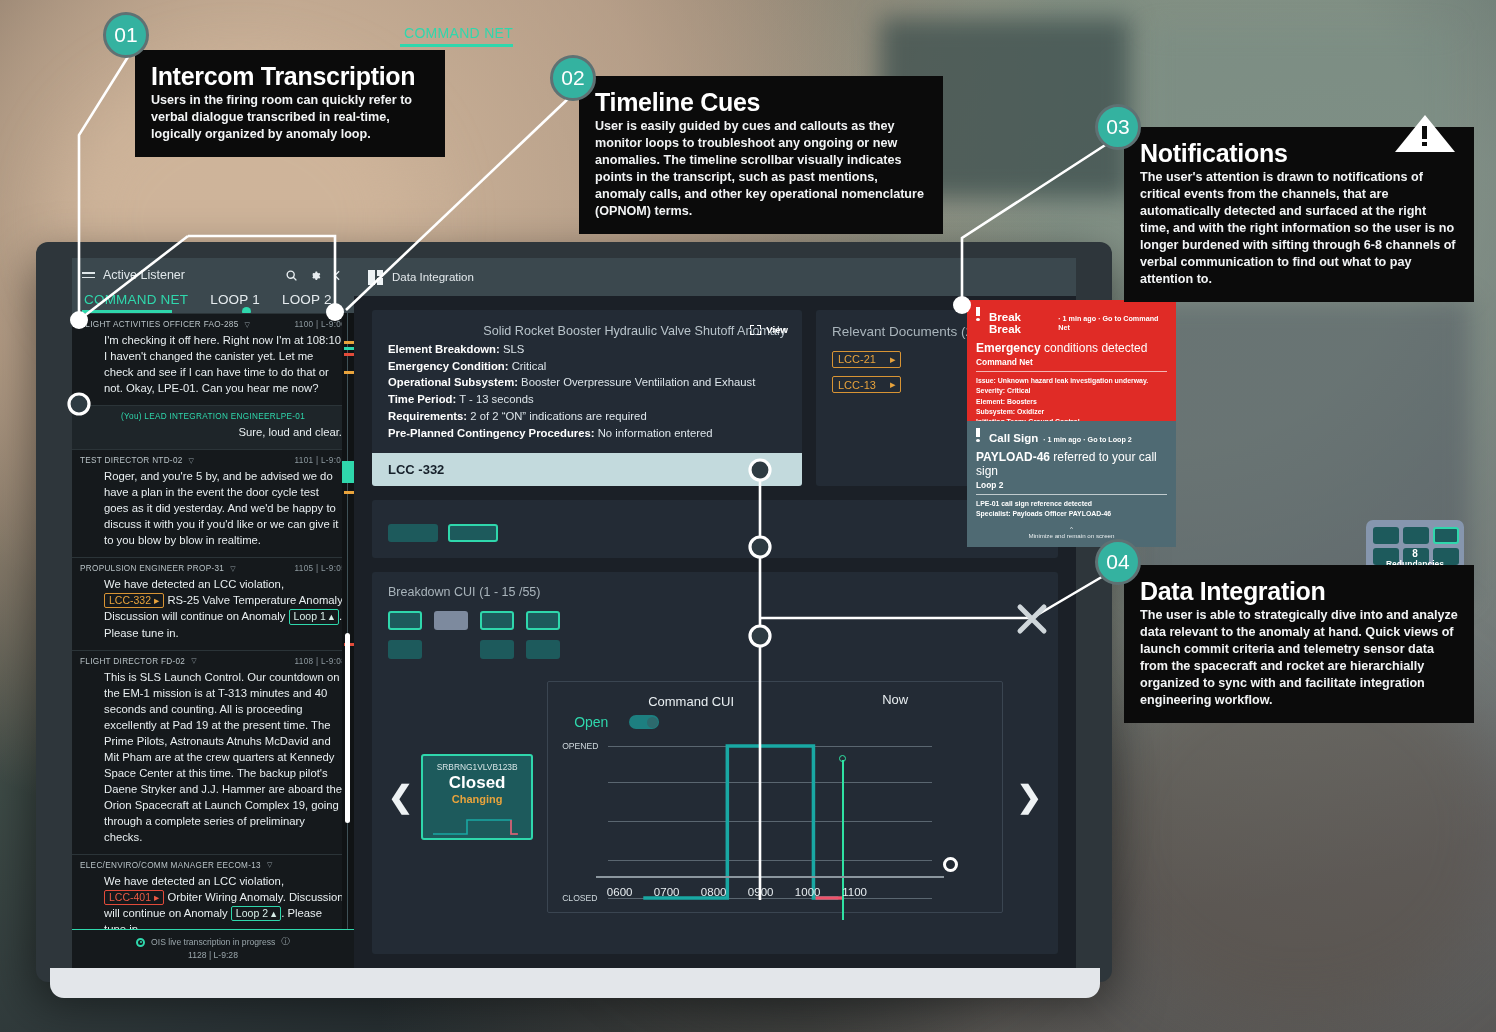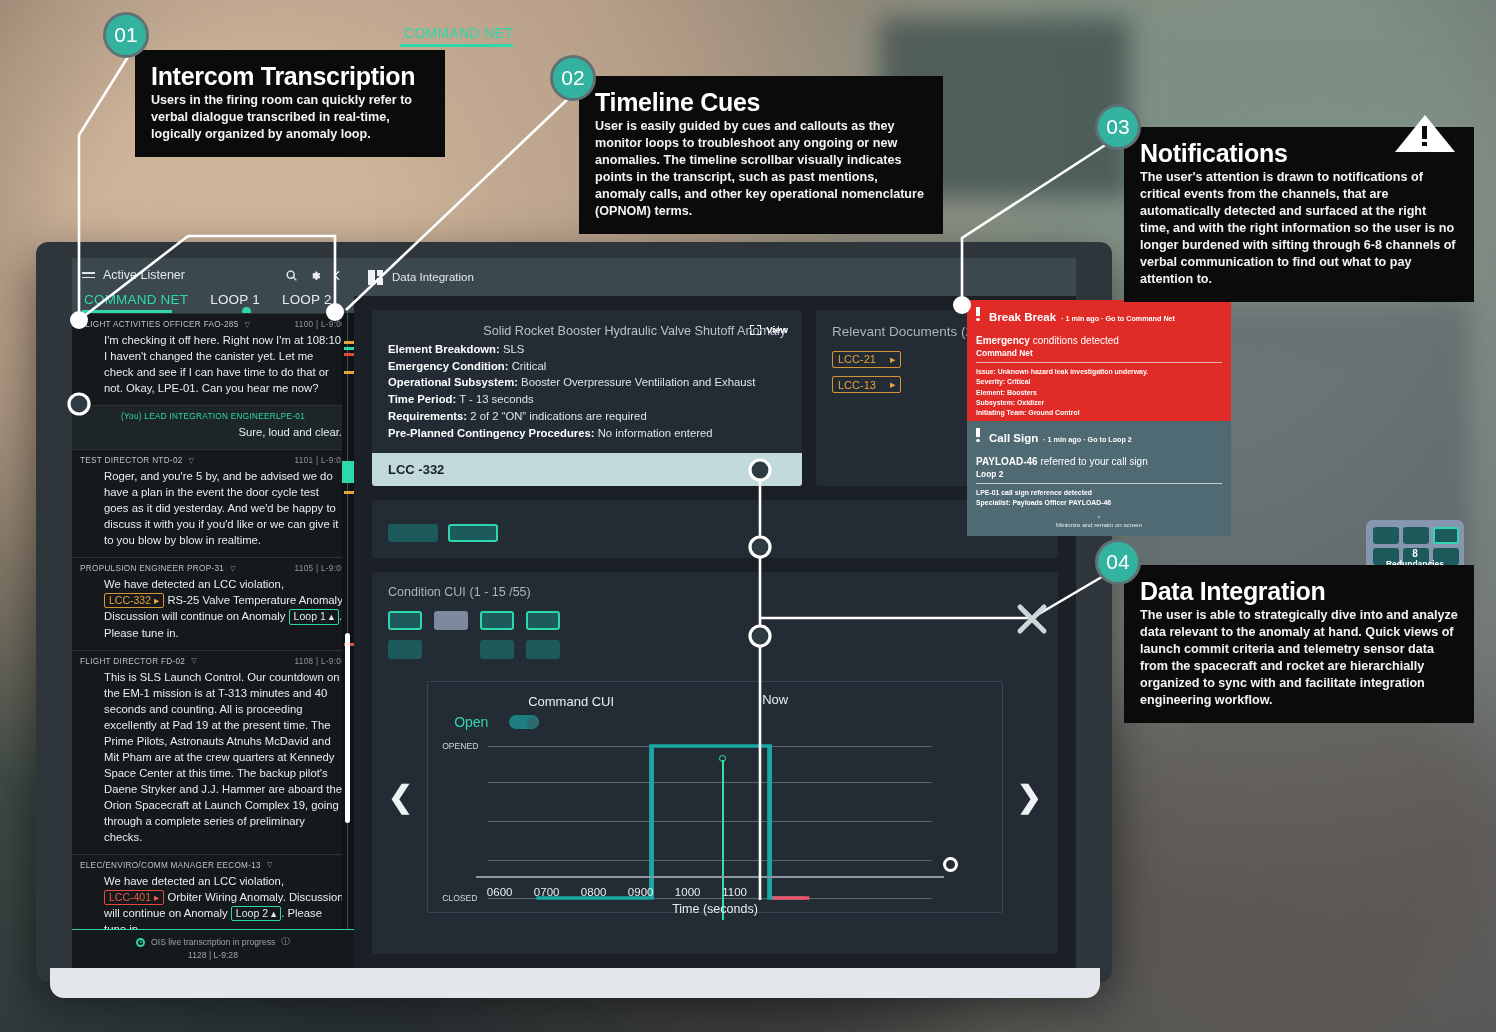--- a/index.html
+++ b/index.html
@@ -135,26 +135,26 @@
   .gl { position:absolute; left:0; right:0; height:1px; background:#5a6670; }
   .ylab { position:absolute; font-size:8.6px; color:#cfd8dd; left:-46px; transform:translateY(-50%); }
   .xaxis { position:absolute; left:48px; right:58px; bottom:34px; height:2.5px; background:#8b969e; }
   .xticks { position:absolute; left:48px; right:40px; bottom:14px; display:flex; gap:0; }
   .xt { font-size:11.5px; color:#e7edf0; width:47px; text-align:center; }
   .xtitle { position:absolute; left:0; right:0; bottom:-4px; text-align:center; font-size:12.5px; color:#e9eff2; }
   .nowline { position:absolute; width:2px; background:#2fe3a3; }
   .nowdot { position:absolute; width:7px; height:7px; border-radius:50%; border:1.5px solid #2fe3a3; }
   .knob { position:absolute; width:15px; height:15px; border-radius:50%; border:3px solid #fff; background:transparent; }
   
-  .note { position:absolute; width:264px; padding:7px 9px 8px 9px; }
+  .note { position:absolute; width:209px; padding:7px 9px 8px 9px; }
   .note.red { background:#e02b26; left:967px; top:300px; }
   .note.teal { background:#4f6a73; left:967px; top:421px; }
   .note-t1 { font-size:11.5px; font-weight:bold; color:#fff; display:flex; align-items:baseline; gap:5px;}
   .note-t1 .meta { font-size:7.2px; font-weight:bold; }
-  .note-t2 { font-size:10px; font-weight:bold; color:#fff; margin-top:12px; }
+  .note-t2 { font-size:12px; font-weight:bold; color:#fff; margin-top:6px; }
   .note-t3 { font-size:8.4px; font-weight:bold; color:#fff; margin-top:2px; padding-bottom:4px;
              border-bottom:1px solid rgba(255,255,255,.65); }
   .note-det { font-size:6.9px; font-weight:bold; color:#fff; line-height:1.5; margin-top:4px; }
   .bang { width:4px; margin-right:4px; }
   .bang i { display:block; width:4px; background:#fff; }
   .bang i:first-child { height:9px; }
   .bang i:last-child { height:3px; margin-top:2px; border-radius:50%; }
   .minim { text-align:center; font-size:6.2px; color:#e9eef0; margin-top:5px; }
   
   .callout { position:absolute; background:#0b0b0b; padding:12px 16px 14px 16px; }
@@ -342,34 +342,43 @@
       </div>
 
       <div class="card refdes-box">
         <div class="sq-row">
           <div class="sq"></div>
           <div class="sq sel"></div>
         </div>
       </div>
 
       <div class="card cui-box">
-        <div class="sect-title"><span>Condition CUI</span> <span>(1 - 15 /55)</span></div>
+        <div class="sect-title"><span>Breakdown CUI</span> <span>(1 - 15 /55)</span></div>
         <div class="cui-grid">
           <div class="cu sel"></div>
           <div class="cu grey"></div>
           <div class="cu sel"></div>
           <div class="cu sel"></div>
           <div class="cu"></div>
           <div class="cu" style="visibility:hidden"></div>
           <div class="cu"></div>
           <div class="cu"></div>
         </div>
 
         <div class="cui-mid">
           <div class="arrow">❮</div>
+          <div class="tile">
+            <div class="tile-id">SRBRNG1VLVB123B</div>
+            <div class="tile-state">Closed</div>
+            <div class="tile-sub">Changing</div>
+            <svg viewBox="0 0 112 28" style="position:absolute;left:0;bottom:0;width:112px;height:28px;">
+              <polyline points="10,24 44,24 44,10 88,10 88,24 94,24" fill="none" stroke="#19a8a3" stroke-width="1.6"></polyline>
+              <polyline points="88,10 88,24 95,24" fill="none" stroke="#f0526a" stroke-width="1.6"></polyline>
+            </svg>
+          </div>
 
           <div class="chart-wrap">
             <div class="chart-top">
               <div class="cui-label">Command CUI</div>
               <div class="toggle-row">
                 <span class="toggle-lbl">Open</span>
                 <span class="toggle"></span>
               </div>
               <div class="now-lbl">Now</div>
             </div>
@@ -393,21 +402,20 @@
 
             <div class="xaxis"></div>
             <div class="xticks">
               <div class="xt">0600</div>
               <div class="xt">0700</div>
               <div class="xt">0800</div>
               <div class="xt">0900</div>
               <div class="xt">1000</div>
               <div class="xt">1100</div>
             </div>
-            <div class="xtitle">Time (seconds)</div>
             <div class="knob" style="right:44px;bottom:40px;"></div>
           </div>
           <div class="arrow" style="margin-left:6px;">❯</div>
         </div>
       </div>
     </div>
   </div>
 </div>
 
 <div class="note red">

